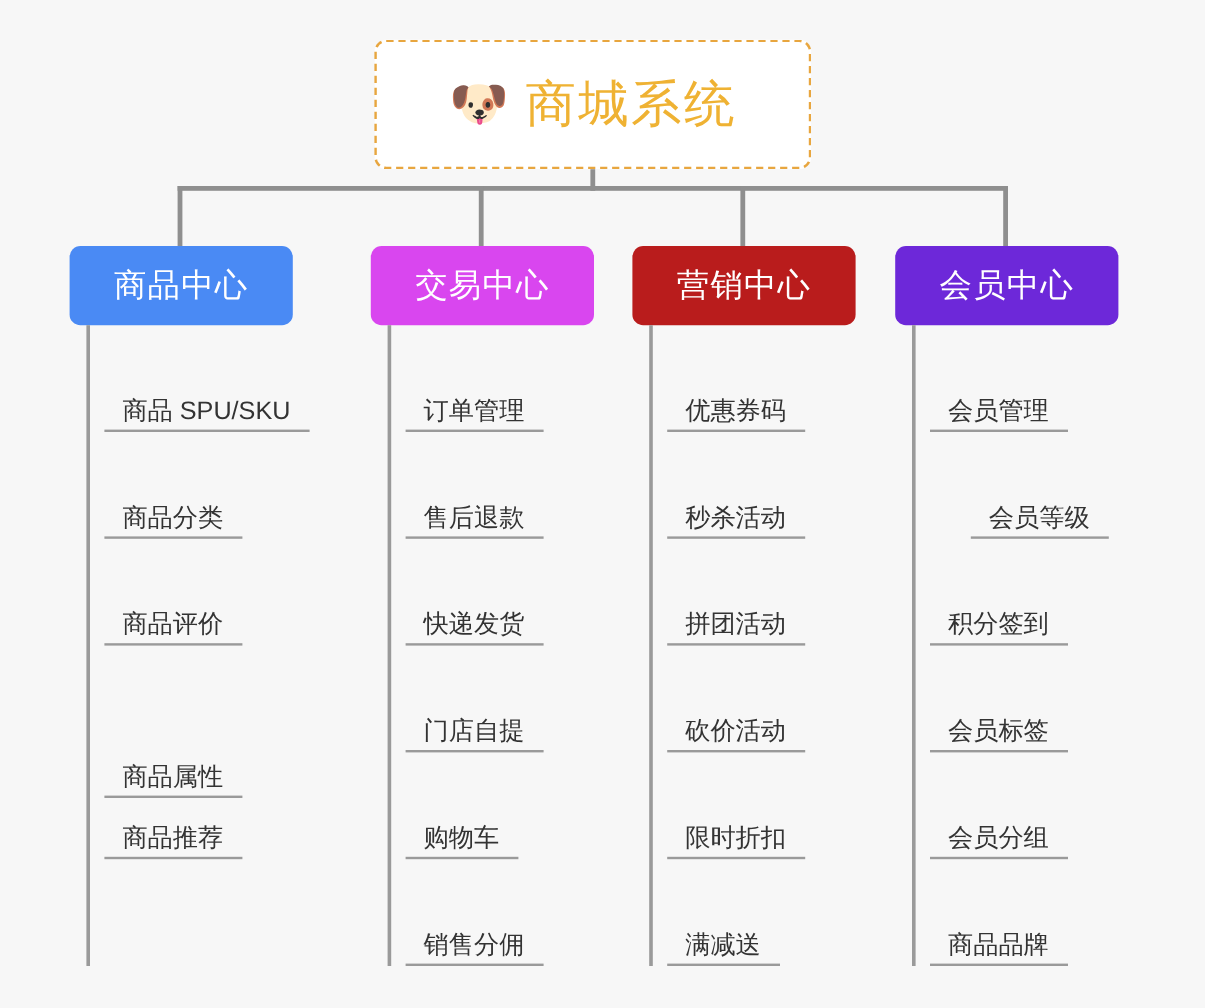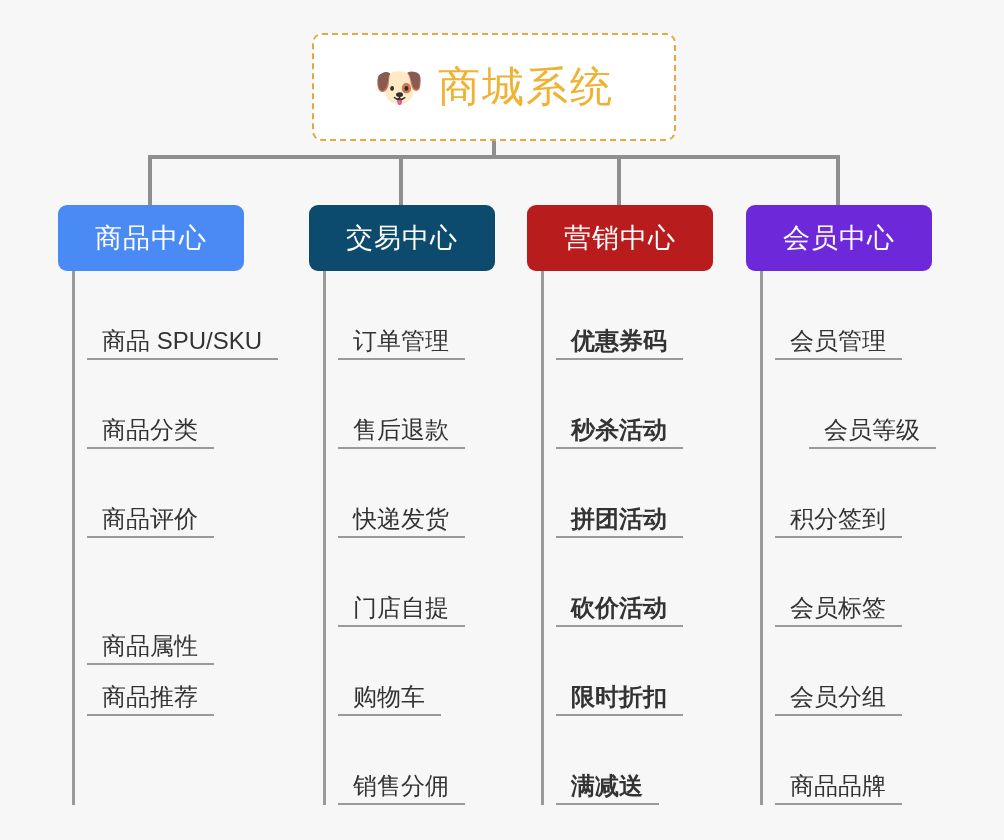--- a/index.html
+++ b/index.html
@@ -96,21 +96,21 @@
   .leaf {
     position: absolute;
     left: 14px;
     height: 89px;
     display: flex;
     align-items: flex-end;
     padding-left: 30px;
     box-sizing: border-box;
   }
   .leaf-label {
-    font-size: 24px;
+    font-size: 21px;
     color: #333333;
     line-height: 1.1;
     white-space: nowrap;
     padding-bottom: 4px;
     border-bottom: 2px solid #9a9a9a;
     padding-right: 16px;
     margin-left: -15px;
     padding-left: 15px;
   }
 </style>
@@ -149,21 +149,21 @@
       <div class="leaf" style="top:281px;margin-top:24px;">
         <span class="leaf-label">商品属性</span>
       </div>
       <div class="leaf" style="top:356px;">
         <span class="leaf-label">商品推荐</span>
       </div>
     </div>
   </div>
 
   <div class="column" style="left:309px;">
-    <div class="cat-box" style="background:#0c4a6e;">
+    <div class="cat-box" style="background:#d946ef;">
       <span class="cat-label">交易中心</span>
     </div>
     <div class="leaves" style="height:534px;">
       <div class="trunk" style="height:534px;"></div>
       <div class="leaf" style="top:0px;">
         <span class="leaf-label">订单管理</span>
       </div>
       <div class="leaf" style="top:89px;">
         <span class="leaf-label">售后退款</span>
       </div>
@@ -179,21 +179,21 @@
       <div class="leaf" style="top:445px;">
         <span class="leaf-label">销售分佣</span>
       </div>
     </div>
   </div>
 
   <div class="column" style="left:527px;">
     <div class="cat-box" style="background:#b91c1c;">
       <span class="cat-label">营销中心</span>
     </div>
-    <div class="leaves" style="height:386px;font-weight:bold;">
+    <div class="leaves" style="height:386px;">
       <div class="trunk" style="height:534px;"></div>
       <div class="leaf" style="top:0px;">
         <span class="leaf-label">优惠券码</span>
       </div>
       <div class="leaf" style="top:89px;">
         <span class="leaf-label">秒杀活动</span>
       </div>
       <div class="leaf" style="top:178px;">
         <span class="leaf-label">拼团活动</span>
       </div>

